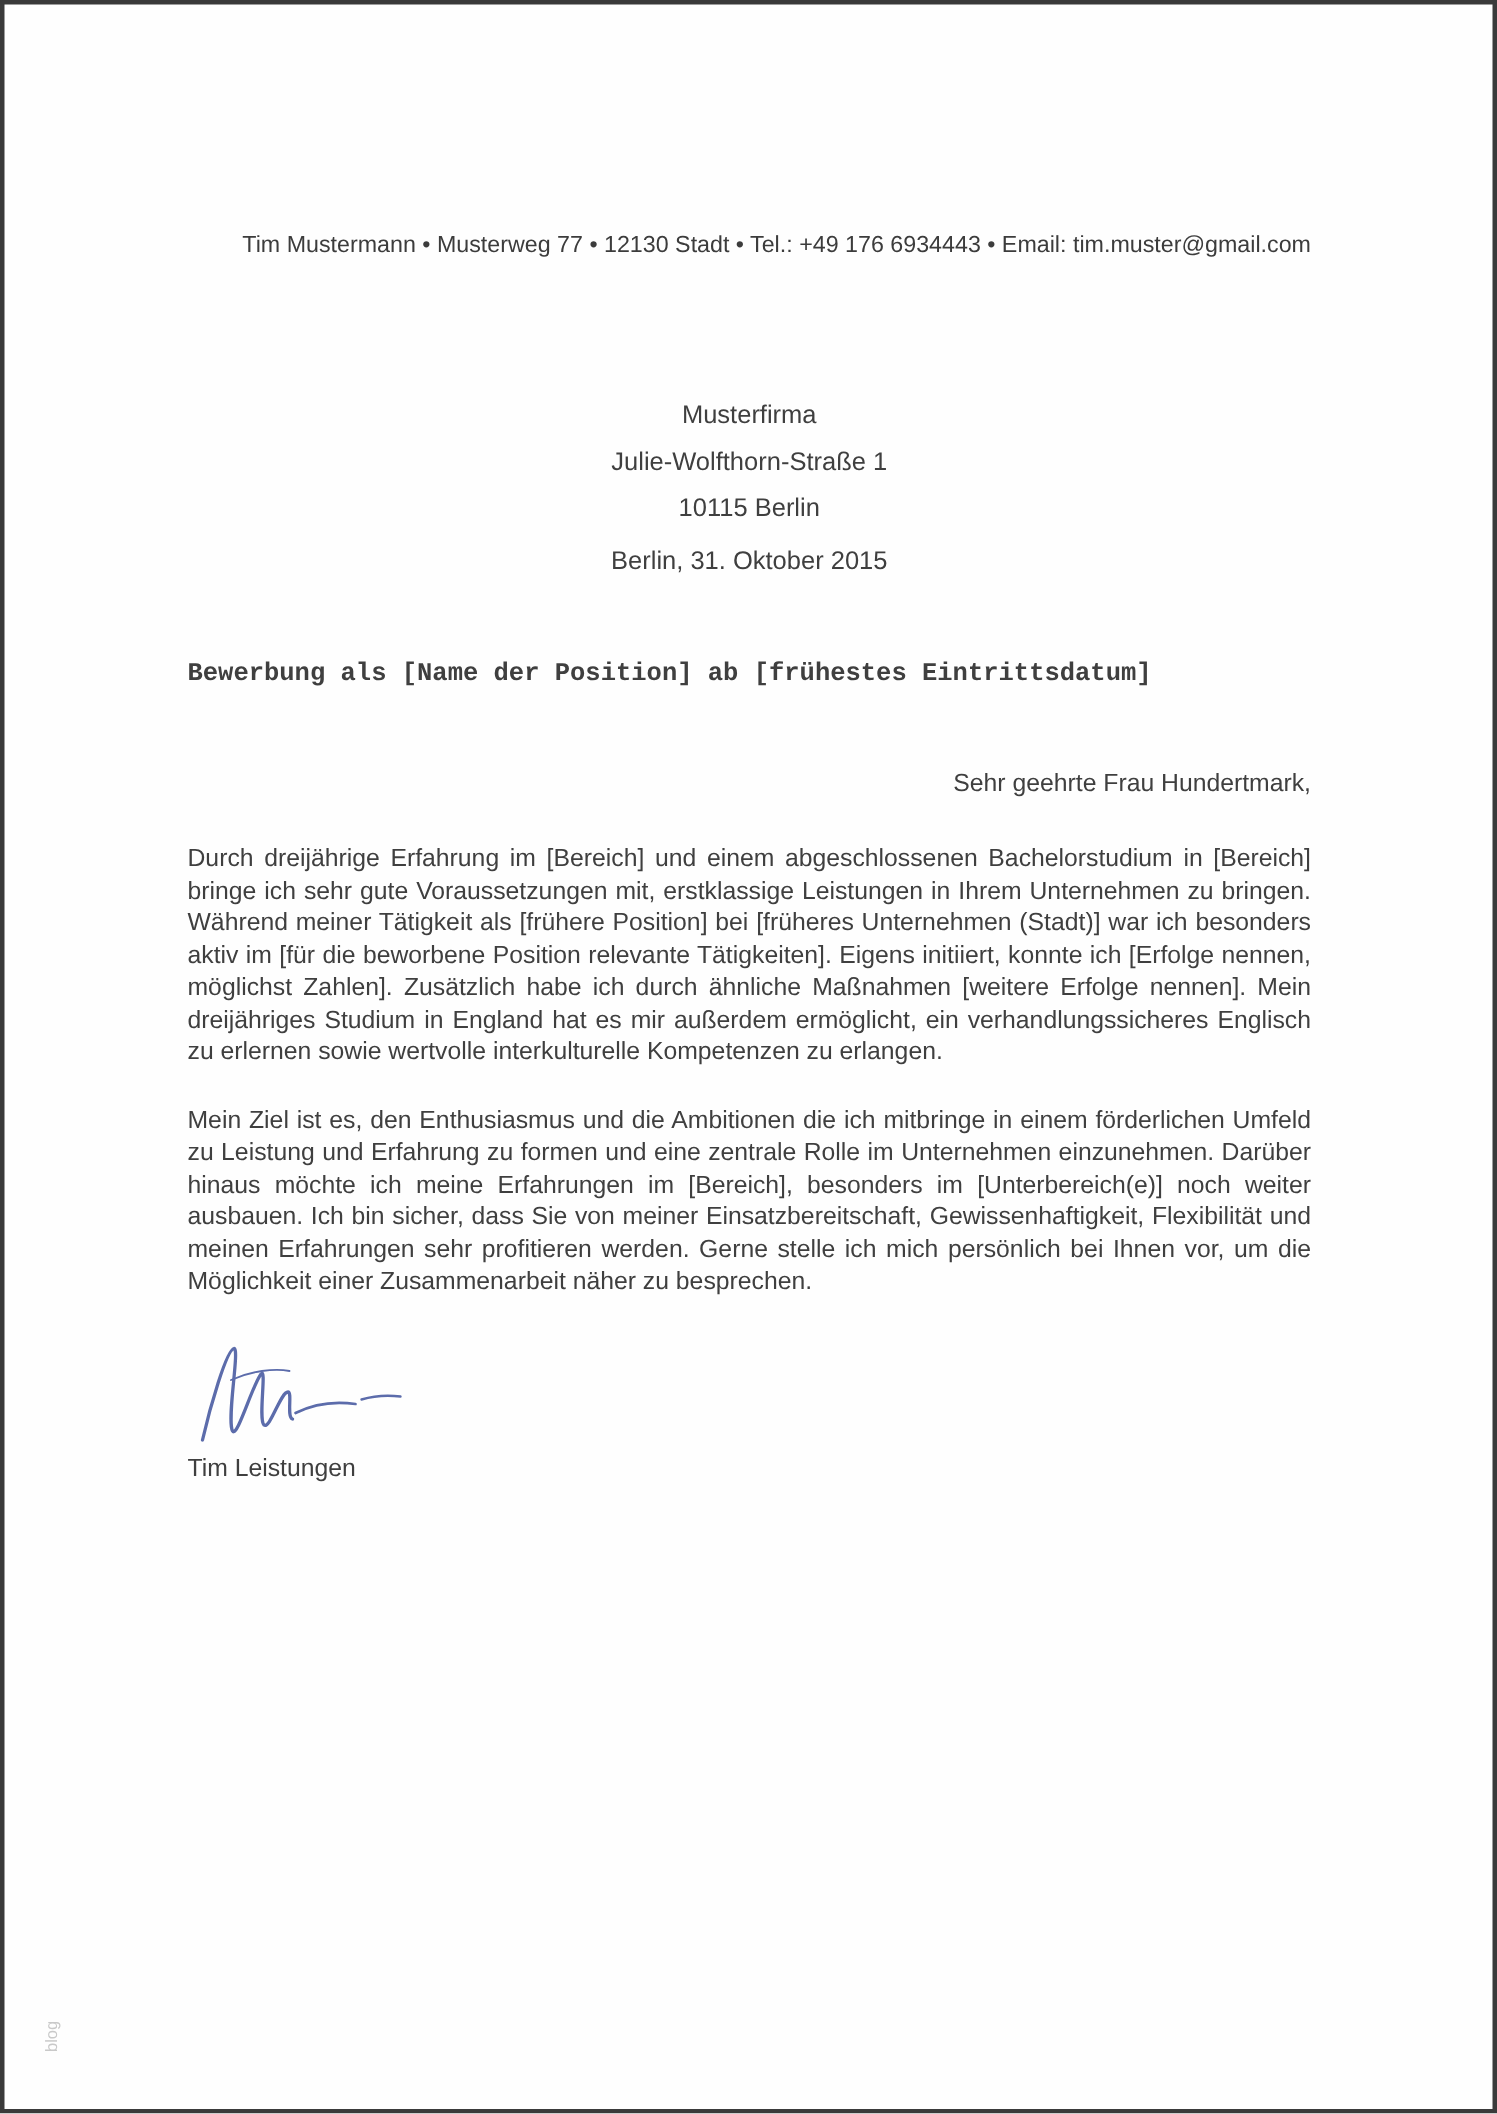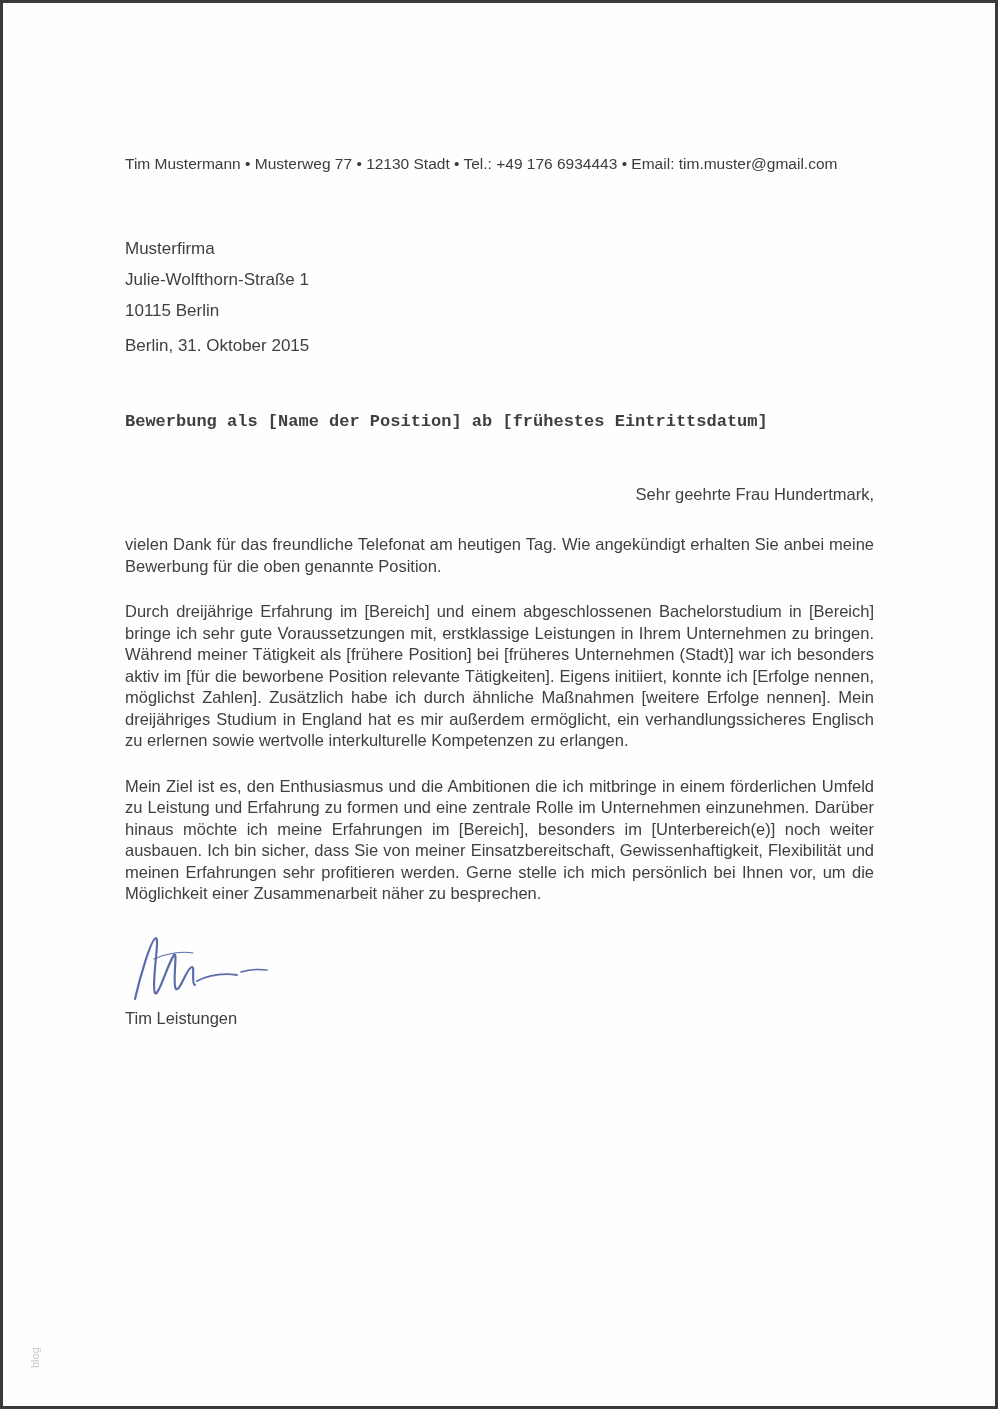--- a/index.html
+++ b/index.html
@@ -18,31 +18,33 @@
     color: #3f3f3f;
     overflow: hidden;
   }
   .content {
     box-sizing: border-box;
     padding: 152px 121px 0 122px;
   }
   .header-line {
     font-size: 15.5px;
     color: #3c3c3c;
-    margin-bottom: 60px;
+    margin-bottom: 88px;
     white-space: nowrap;
+    text-align: right;
   }
   .recipient-block {
     font-size: 17px;
   }
   .recipient-line {
     line-height: 31px;
+    text-align: center;
   }
   .date-line {
-    text-align: left;
+    text-align: center;
     font-size: 17px;
     margin-top: 10px;
   }
   .subject-line {
     font-weight: bold;
     font-size: 17px;
     margin-top: 56px;
     font-family: Liberation Mono, monospace;
   }
   .salutation {
@@ -94,21 +96,20 @@
       <div class="recipient-line">Julie-Wolfthorn-Straße 1</div>
       <div class="recipient-line">10115 Berlin</div>
     </div>
 
     <div class="date-line">Berlin, 31. Oktober 2015</div>
 
     <div class="subject-line">Bewerbung als [Name der Position] ab [frühestes Eintrittsdatum]</div>
 
     <div class="salutation">Sehr geehrte Frau Hundertmark,</div>
 
-    <p class="body-par">vielen Dank für das freundliche Telefonat am heutigen Tag. Wie angekündigt erhalten Sie anbei meine Bewerbung für die oben genannte Position.</p>
     <p class="body-par">Durch dreijährige Erfahrung im [Bereich] und einem abgeschlossenen Bachelorstudium in [Bereich] bringe ich sehr gute Voraussetzungen mit, erstklassige Leistungen in Ihrem Unternehmen zu bringen. Während meiner Tätigkeit als [frühere Position] bei [früheres Unternehmen (Stadt)] war ich besonders aktiv im [für die beworbene Position relevante Tätigkeiten]. Eigens initiiert, konnte ich [Erfolge nennen, möglichst Zahlen]. Zusätzlich habe ich durch ähnliche Maßnahmen [weitere Erfolge nennen]. Mein dreijähriges Studium in England hat es mir außerdem ermöglicht, ein verhandlungssicheres Englisch zu erlernen sowie wertvolle interkulturelle Kompetenzen zu erlangen.</p>
     <p class="body-par">Mein Ziel ist es, den Enthusiasmus und die Ambitionen die ich mitbringe in einem förderlichen Umfeld zu Leistung und Erfahrung zu formen und eine zentrale Rolle im Unternehmen einzunehmen. Darüber hinaus möchte ich meine Erfahrungen im [Bereich], besonders im [Unterbereich(e)] noch weiter ausbauen. Ich bin sicher, dass Sie von meiner Einsatzbereitschaft, Gewissenhaftigkeit, Flexibilität und meinen Erfahrungen sehr profitieren werden. Gerne stelle ich mich persönlich bei Ihnen vor, um die Möglichkeit einer Zusammenarbeit näher zu besprechen.</p>
 
 
     <div class="signature">
       <svg width="160" height="78" viewBox="0 0 160 78" xmlns="http://www.w3.org/2000/svg">
         <g fill="none" stroke="#5c6cab" stroke-linecap="round" stroke-linejoin="round">
           <path stroke-width="2.2" d="M8 70 C 13 48, 24 10, 29 9 C 33 9, 24 56, 28 64 C 31 69, 41 34, 47 26 C 51 21, 45 56, 49 60 C 53 63, 60 38, 65 38 C 68 38, 64 55, 68 56"></path>
           <path stroke-width="1.8" d="M70 52 C 82 46, 96 44, 110 46"></path>
           <path stroke-width="1.6" d="M114 43 C 124 40, 132 40, 140 41"></path>

